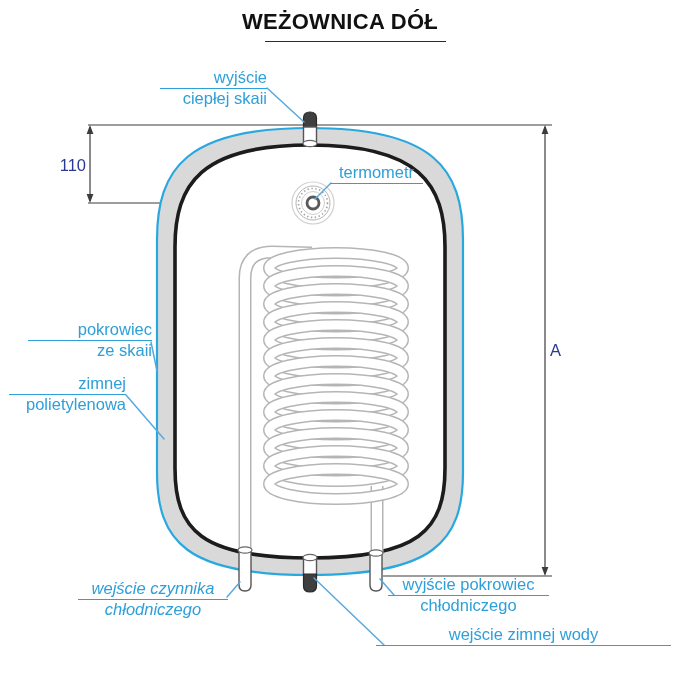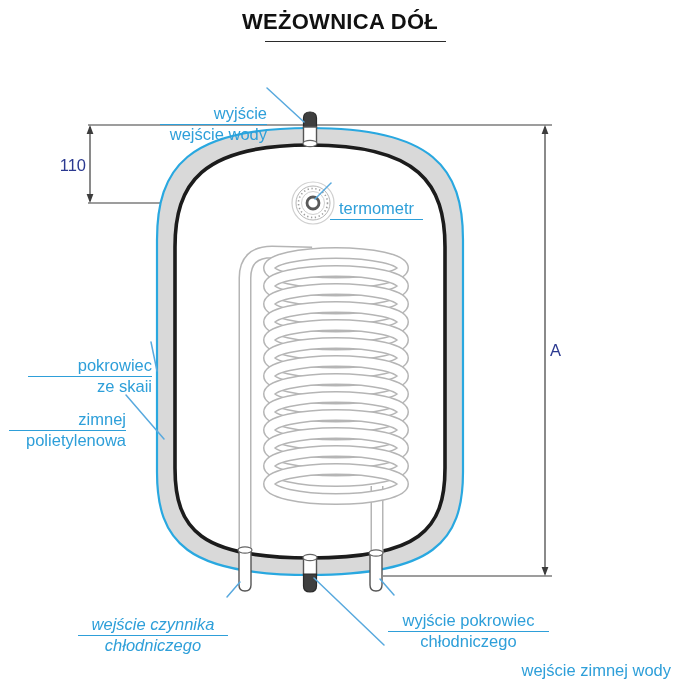--- a/index.html
+++ b/index.html
@@ -12,21 +12,20 @@
     position:absolute;top:9px;left:0;width:100%;text-align:center;
     color:#111;font-size:22px;font-weight:bold;letter-spacing:.3px;
   }
   .title-rule{
     position:absolute;top:41px;left:265px;width:181px;height:0;
     border-top:1.6px solid #2b2b2b;
   }
   .lbl{
     position:absolute;color:#2e9fd9;font-size:16.5px;line-height:17px;
     white-space:nowrap;
-    margin-top:36px;
   }
   .lbl .rule{height:0;border-top:1.6px solid #2e9fd9;margin:2px 0 1px 0;}
   .ta-r{text-align:right;}
   .ta-c{text-align:center;}
   
   .dim{stroke:#3c3c3c;stroke-width:1.2;fill:none;}
   .dimfill{fill:#3c3c3c;stroke:none;}
   .leader{stroke:#58a9de;stroke-width:1.5;fill:none;stroke-linecap:round;}
   .shell{fill:#d9d9d9;stroke:#29a8e0;stroke-width:2.2;}
   .vessel{fill:#ffffff;stroke:#1c1c1c;stroke-width:3.6;}
@@ -142,21 +141,21 @@
       <line class="leader" x1="126" y1="395" x2="164" y2="439"></line>
       <line class="leader" x1="227" y1="597" x2="240" y2="582"></line>
       <line class="leader" x1="380" y1="579" x2="394" y2="595"></line>
       <line class="leader" x1="314" y1="578" x2="384" y2="645"></line>
     </g>
   </svg>
 
   <div class="lbl ta-r" style="left:160px;top:69px;width:107px;">
     <div>wyjście</div>
     <div class="rule"></div>
-    <div>wejście wody</div>
+    <div>ciepłej skaii</div>
   </div>
 
   <div class="lbl ta-r" style="left:28px;top:321px;width:124px;">
     <div>pokrowiec</div>
     <div class="rule"></div>
     <div>ze skaii</div>
   </div>
 
   <div class="lbl ta-c" style="left:330px;top:164px;width:93px;">
     <div>termometr</div>
@@ -174,18 +173,18 @@
     <div class="rule"></div>
     <div>chłodniczego</div>
   </div>
 
   <div class="lbl ta-c" style="left:388px;top:576px;width:161px;">
     <div>wyjście pokrowiec</div>
     <div class="rule"></div>
     <div>chłodniczego</div>
   </div>
 
-  <div class="lbl ta-r" style="left:376px;top:626px;width:295px;">
+  <div class="lbl ta-r" style="left:376px;top:626px;width:295px;text-align:center;">
     <div>wejście zimnej wody</div>
     <div class="rule"></div>
   </div>
 
 </div>
 
 </body></html>

